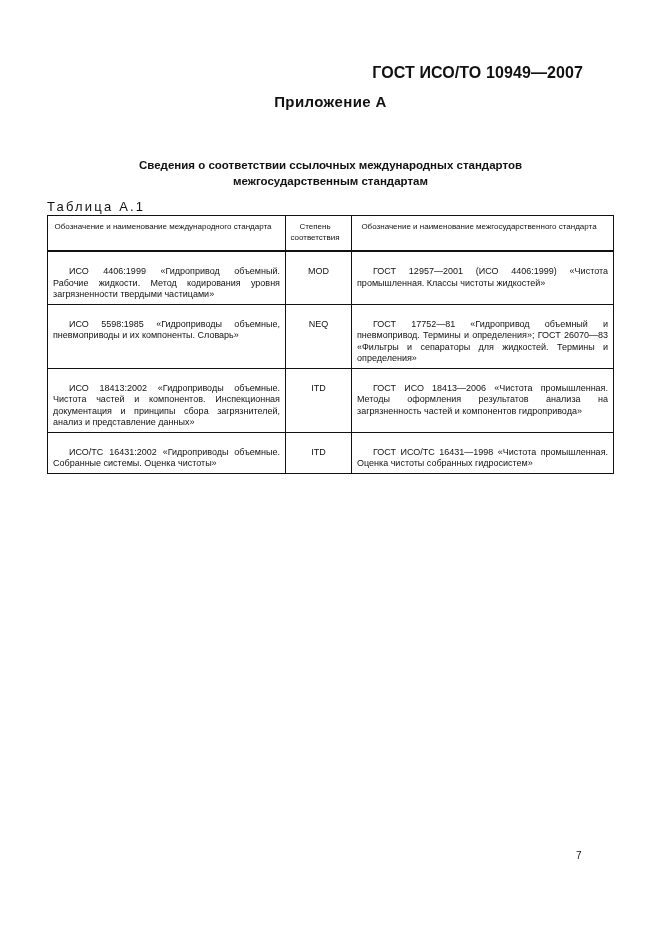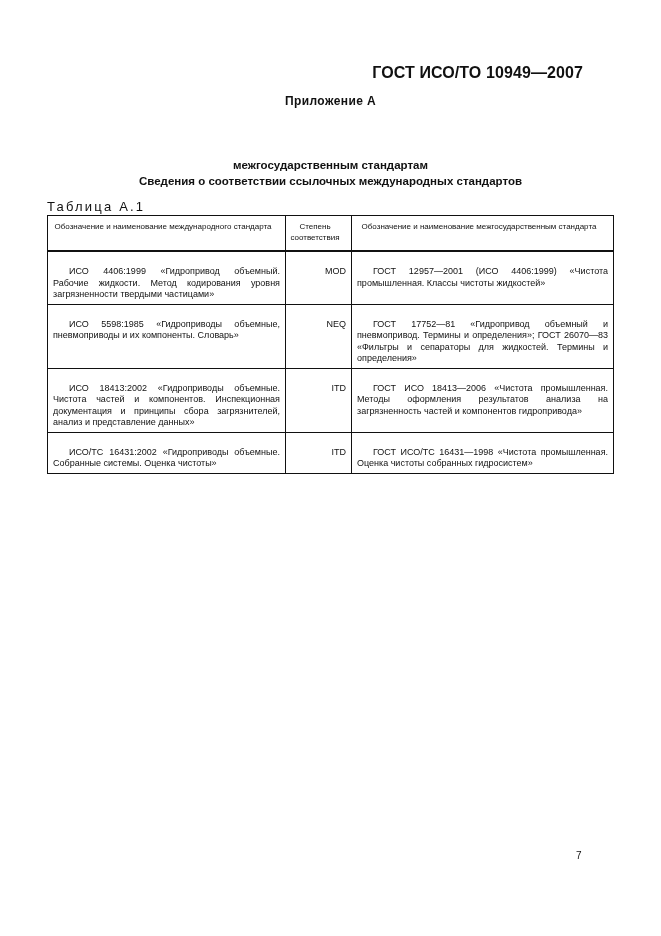--- a/index.html
+++ b/index.html
@@ -1,57 +1,57 @@
 <!DOCTYPE html>
 <html><head>
 <meta charset="utf-8">
 <style>
   html, body { margin:0; padding:0; background:#ffffff; }
   body { width:661px; height:936px; position:relative; overflow:hidden;
          font-family:"Liberation Sans", "DejaVu Sans", sans-serif; color:#111; }
   .doc-code { position:absolute; top:64px; right:78px; font-size:16px; font-weight:bold; letter-spacing:0.1px; }
-  .annex { position:absolute; top:95px; left:0; width:661px; text-align:center; font-size:12px; font-weight:bold; line-height:13px; letter-spacing:0.4px; }
+  .annex { position:absolute; top:95px; left:0; width:661px; text-align:center; font-size:15px; font-weight:bold; line-height:13px; letter-spacing:0.4px; }
   .title { position:absolute; top:157px; left:0; width:661px; text-align:center; font-size:11.5px; font-weight:bold; line-height:16px; }
   .table-label { position:absolute; top:199px; left:47px; font-size:13px; letter-spacing:2.2px; }
   table { position:absolute; top:215px; left:47px; width:566px; border-collapse:collapse; table-layout:fixed; font-size:9px; line-height:11.5px; }
   td, th { border:1px solid #111; vertical-align:top; padding:14px 5px 3px 5px; }
   th { font-weight:normal; text-align:center; font-size:8px; line-height:11px; padding:5px 10px 3px 3px; height:26px; }
   thead tr th { border-bottom:2px solid #111; }
   td.just { text-align:justify; text-align-last:left; }
-  td.center { text-align:right; }
+  td.center { text-align:center; }
   .ind { display:inline-block; width:16px; }
   .page-num { position:absolute; top:850px; left:576px; font-size:10px; }
 </style>
 </head>
 <body>
 
 <div class="doc-code">ГОСТ ИСО/ТО 10949—2007</div>
 
 <div class="annex">
   <div>Приложение А</div>
 </div>
 
 <div class="title">
+  <div>Сведения о соответствии ссылочных международных стандартов</div>
   <div>межгосударственным стандартам</div>
-  <div>Сведения о соответствии ссылочных международных стандартов</div>
 </div>
 
 <div class="table-label">Таблица А.1</div>
 
 <table>
   <colgroup>
     <col style="width:238px">
     <col style="width:66px">
     <col style="width:262px">
   </colgroup>
   <thead>
     <tr>
       <th>Обозначение и наименование международного стандарта</th>
       <th>Степень соответствия</th>
-      <th>Обозначение и наименование межгосударственным стандарта</th>
+      <th>Обозначение и наименование межгосударственного стандарта</th>
     </tr>
   </thead>
   <tbody>
     <tr style="height:42px">
       <td class="just"><span class="ind"></span><span>ИСО 4406:1999 «Гидропривод объемный. Рабочие жидкости. Метод кодирования уровня загрязненности твердыми частицами»</span></td>
       <td class="center">MOD</td>
       <td class="just"><span class="ind"></span><span>ГОСТ 12957—2001 (ИСО 4406:1999) «Чистота промышленная. Классы чистоты жидкостей»</span></td>
     </tr>
     <tr style="height:48px">
       <td class="just"><span class="ind"></span><span>ИСО 5598:1985 «Гидроприводы объемные, пневмоприводы и их компоненты. Словарь»</span></td>

